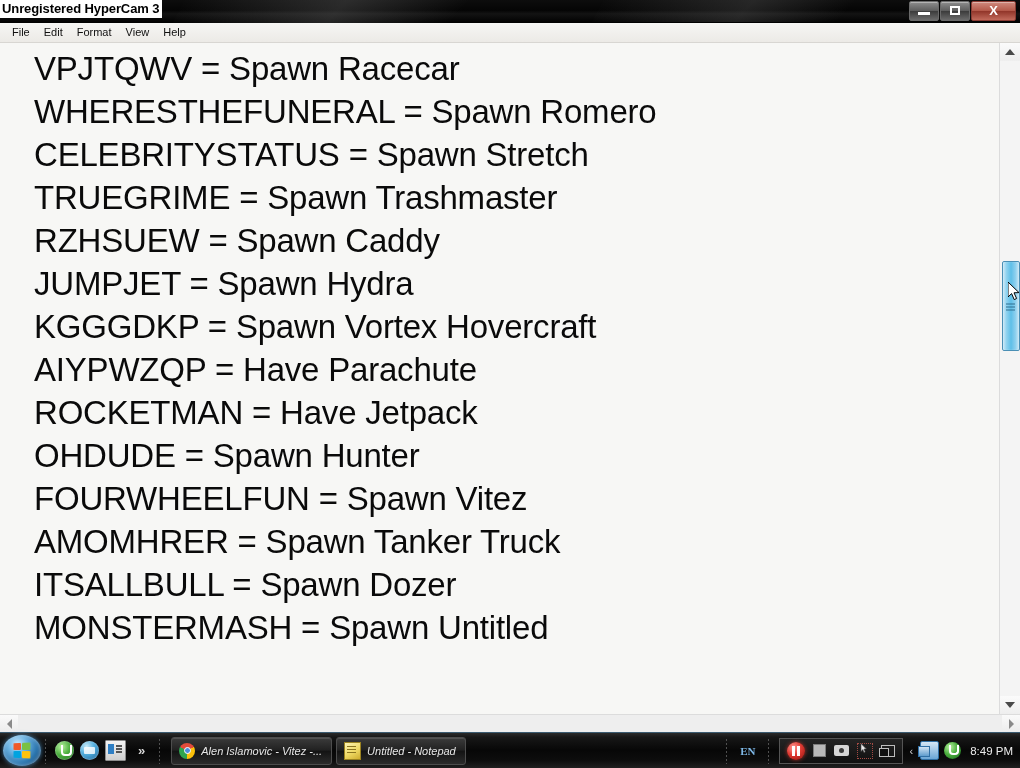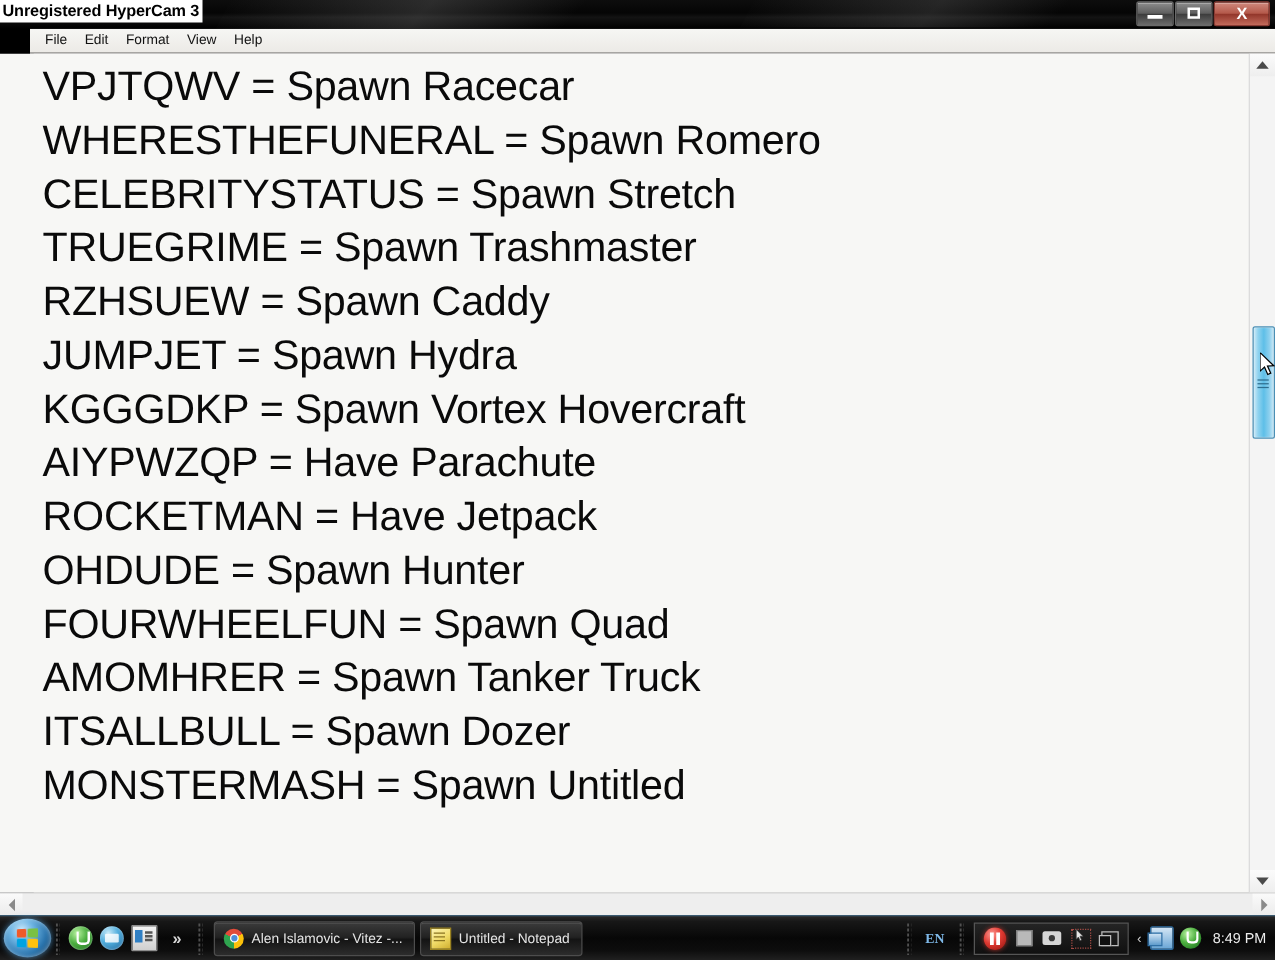--- a/index.html
+++ b/index.html
@@ -136,21 +136,20 @@
 
   
   #menubar {
     flex: 0 0 auto;
     height: 19px;
     background: linear-gradient(180deg, #f6f6f4 0%, #eceae6 100%);
     border-bottom: 1px solid #d8d6d2;
     display: flex;
     align-items: center;
     padding-left: 5px;
-    margin-left: 24px;
   }
   .menu-item {
     font-size: 11px;
     color: #101010;
     padding: 1px 7px 2px 7px;
     line-height: 14px;
     font-family: "Liberation Sans", sans-serif;
     cursor: default;
   }
 
@@ -421,20 +420,21 @@
     height: 26px;
     display: flex;
     align-items: center;
     gap: 6px;
     padding: 0 9px 0 7px;
     border: 1px solid #4d4d4d;
     border-radius: 3px;
     background: linear-gradient(180deg, #3b3b3b 0%, #222222 45%, #141414 52%, #2c2c2c 100%);
     box-shadow: inset 0 1px 0 rgba(255,255,255,.12);
     max-width: 160px;
+    font-style: italic;
   }
   .task-btn .label {
     color: #e6e6e6;
     font-size: 11px;
     white-space: nowrap;
     overflow: hidden;
     text-overflow: ellipsis;
     font-family: "Liberation Sans", sans-serif;
   }
   .chrome-icon {
@@ -627,21 +627,21 @@
         <div class="code-line">VPJTQWV = Spawn Racecar</div>
         <div class="code-line">WHERESTHEFUNERAL = Spawn Romero</div>
         <div class="code-line">CELEBRITYSTATUS = Spawn Stretch</div>
         <div class="code-line">TRUEGRIME = Spawn Trashmaster</div>
         <div class="code-line">RZHSUEW = Spawn Caddy</div>
         <div class="code-line">JUMPJET = Spawn Hydra</div>
         <div class="code-line">KGGGDKP = Spawn Vortex Hovercraft</div>
         <div class="code-line">AIYPWZQP = Have Parachute</div>
         <div class="code-line">ROCKETMAN = Have Jetpack</div>
         <div class="code-line">OHDUDE = Spawn Hunter</div>
-        <div class="code-line">FOURWHEELFUN = Spawn Quad</div>
+        <div class="code-line">FOURWHEELFUN = Spawn Vitez</div>
         <div class="code-line">AMOMHRER = Spawn Tanker Truck</div>
         <div class="code-line">ITSALLBULL = Spawn Dozer</div>
         <div class="code-line">MONSTERMASH = Spawn Untitled</div>
       </div>
 
       <div id="vscroll">
         <div class="vs-arrow up">
           <span class="tri-up"></span>
         </div>
         <div id="vscroll-track">

